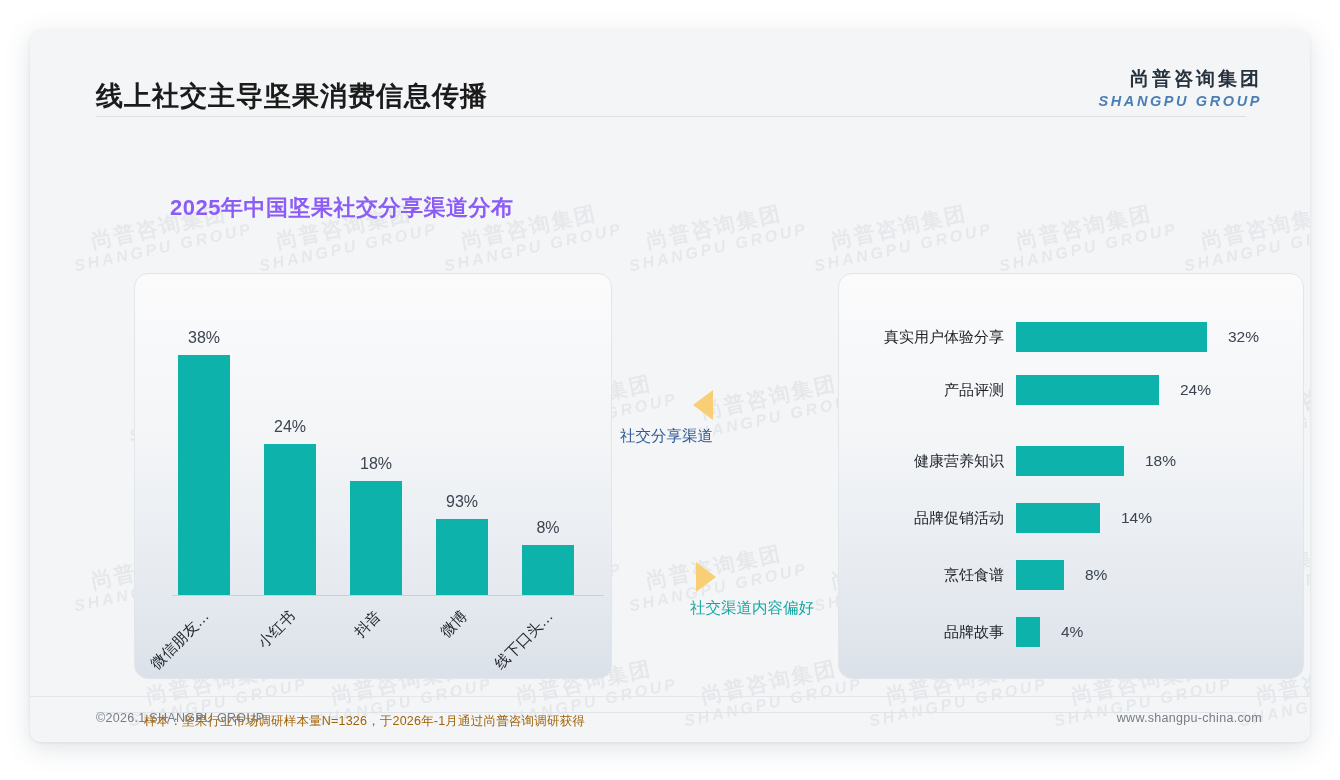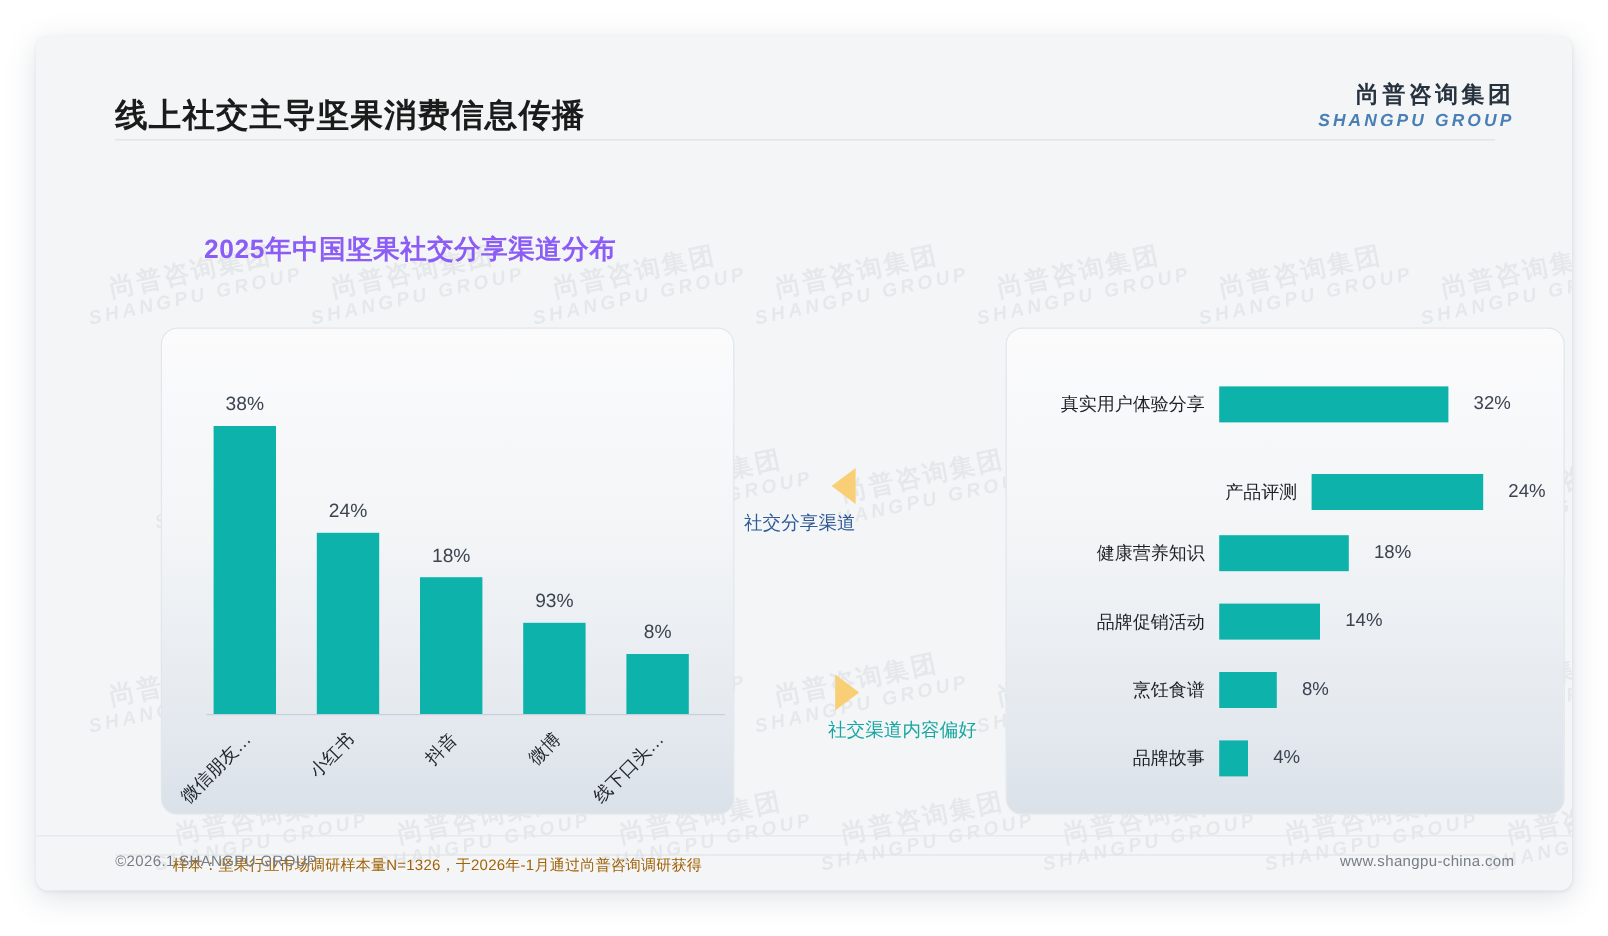--- a/index.html
+++ b/index.html
@@ -309,21 +309,21 @@
     <div class="tri tri-left"></div>
     <div class="annot-text">社交分享渠道</div>
   </div>
 
   <div id="hbar-chart">
       <div class="hrow" style="top: 290px;">
         <div class="hrow-label">真实用户体验分享</div>
         <div class="hbar" style="width: 191px; background: rgb(13, 179, 171);"></div>
         <div class="hrow-value">32%</div>
       </div>
-      <div class="hrow" style="top: 363px; justify-content: flex-end;">
+      <div class="hrow" style="top: 343px;">
         <div class="hrow-label">产品评测</div>
         <div class="hbar" style="width: 143px; background: rgb(13, 179, 171);"></div>
         <div class="hrow-value">24%</div>
       </div>
       <div class="hrow" style="top: 414px;">
         <div class="hrow-label">健康营养知识</div>
         <div class="hbar" style="width: 108px; background: rgb(13, 179, 171);"></div>
         <div class="hrow-value">18%</div>
       </div>
       <div class="hrow" style="top: 471px;">

